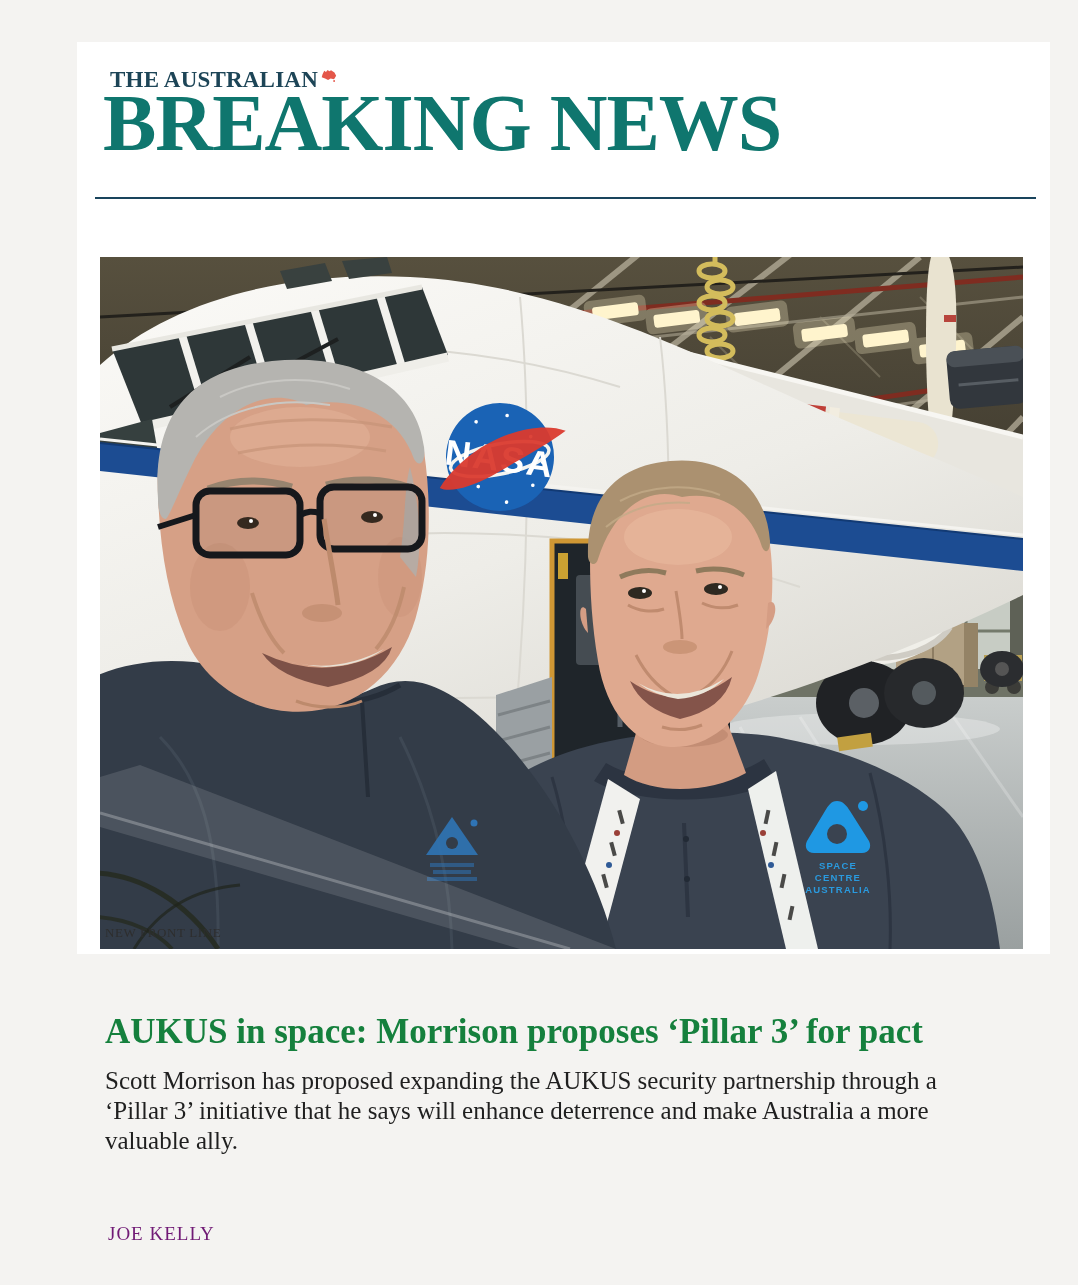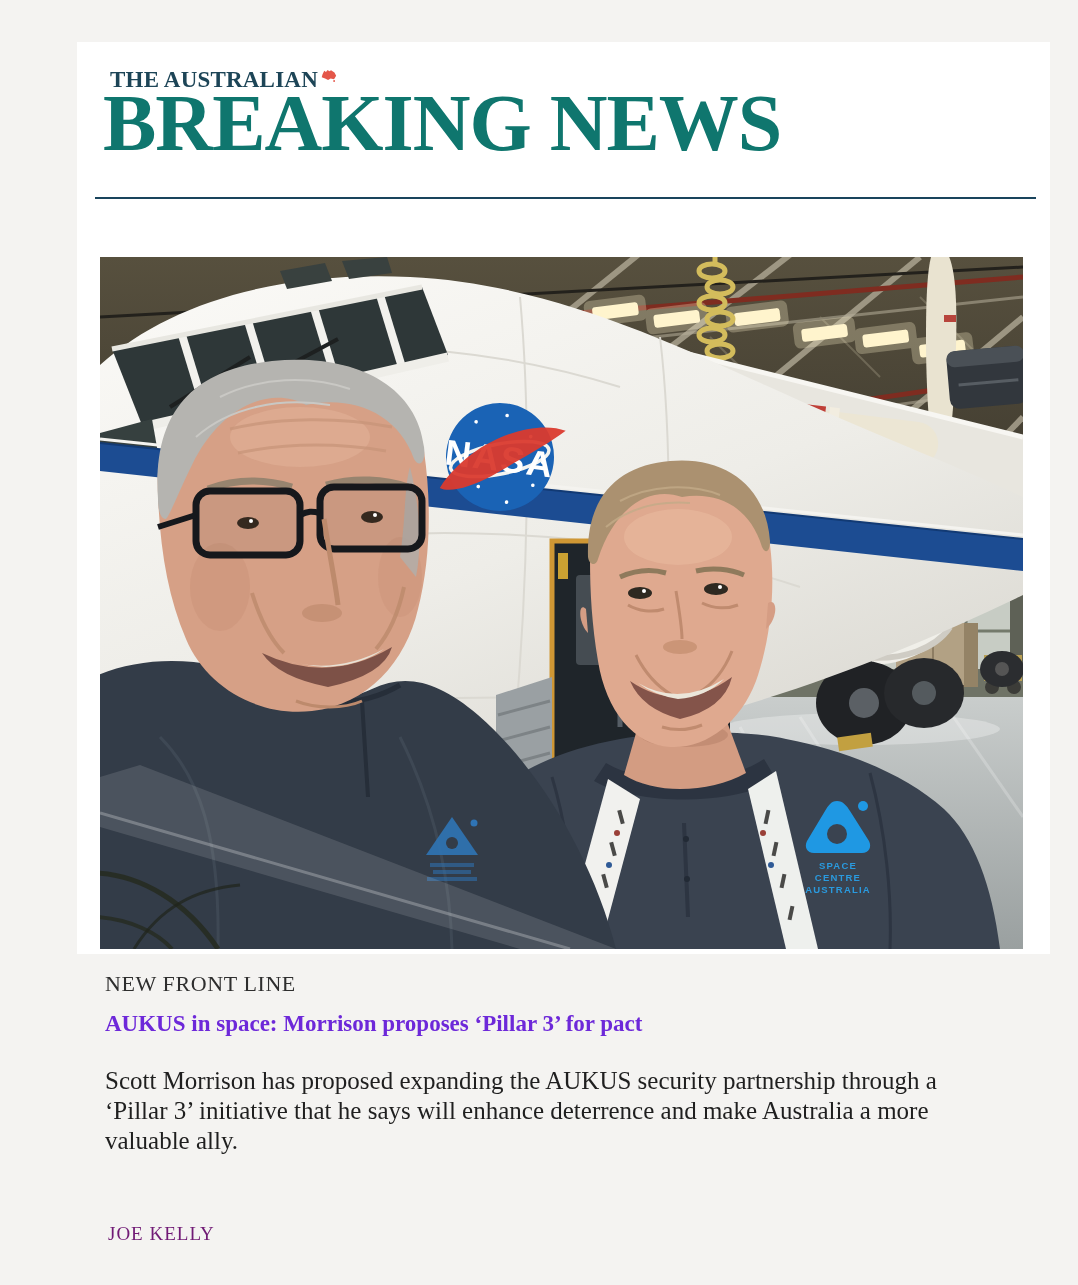--- a/index.html
+++ b/index.html
@@ -31,26 +31,26 @@
   .divider{
     position:absolute;left:18px;right:14px;top:155px;height:2px;
     background:#19445c;
   }
   .photo{
     position:absolute;left:23px;top:215px;width:923px;height:692px;
     margin:0;overflow:hidden;background:#4c473a;
   }
   .photo svg{display:block;width:923px;height:692px;}
   .kicker{
-    position:absolute;left:28px;top:929px;
-    font-size:22px;color:#2e2e2e;letter-spacing:0.6px;line-height:1.2;
+    position:absolute;left:28px;top:883px;
+    font-size:13px;color:#2e2e2e;letter-spacing:0.6px;line-height:1.2;
   }
   .headline{
     position:absolute;left:28px;top:968px;margin:0;
-    font-size:23px;font-weight:bold;color:#6d28d9;line-height:1.25;
+    font-size:35px;font-weight:bold;color:#15803d;line-height:1.25;
     width:900px;
   }
   .summary{
     position:absolute;left:28px;top:1024px;margin:0;
     font-size:25px;color:#1f1f1f;line-height:30px;width:890px;
   }
   .byline{
     position:absolute;left:31px;top:1181px;
     font-size:19px;color:#701a75;letter-spacing:1px;line-height:1.2;
   }

